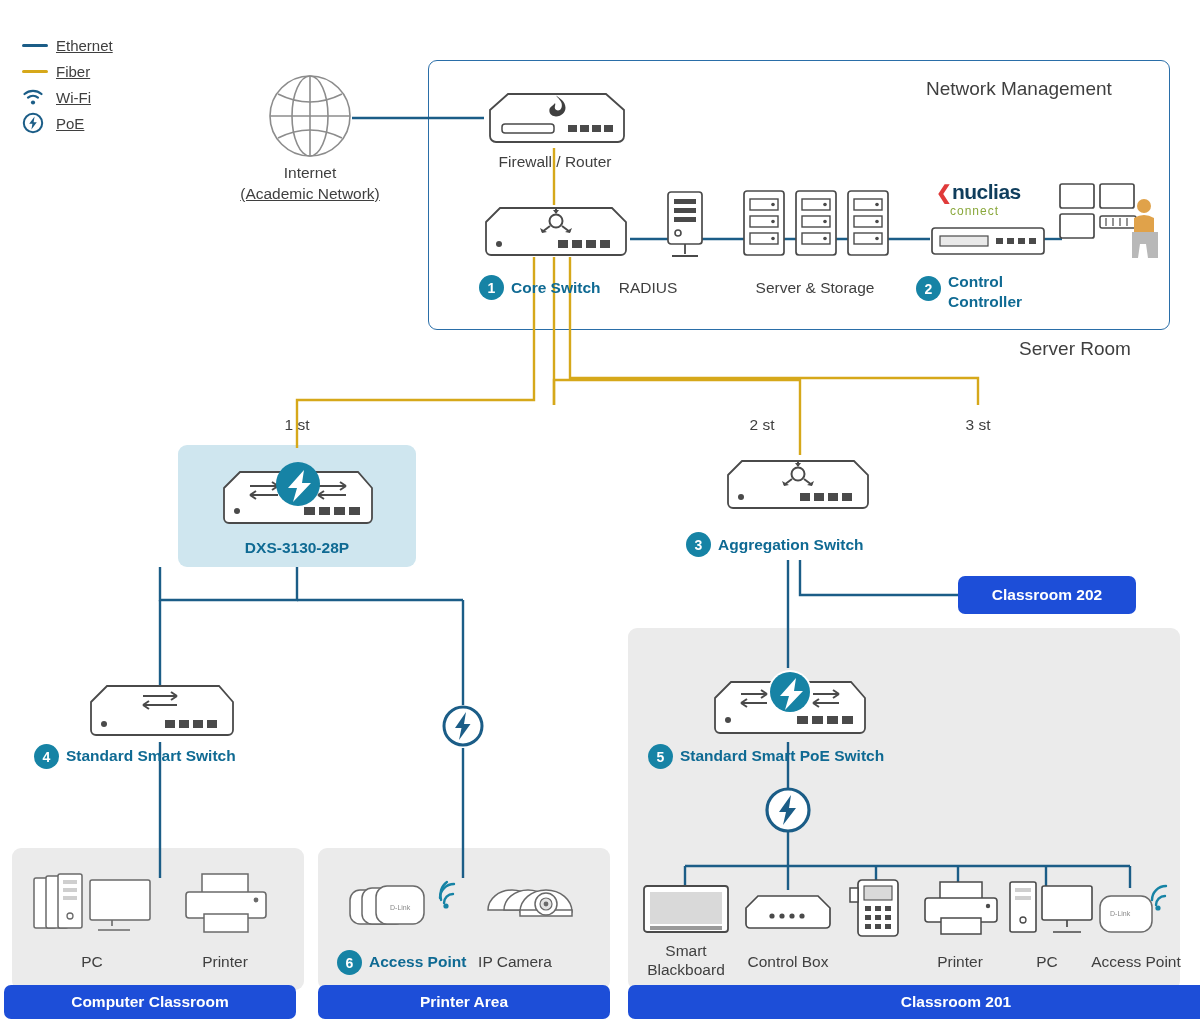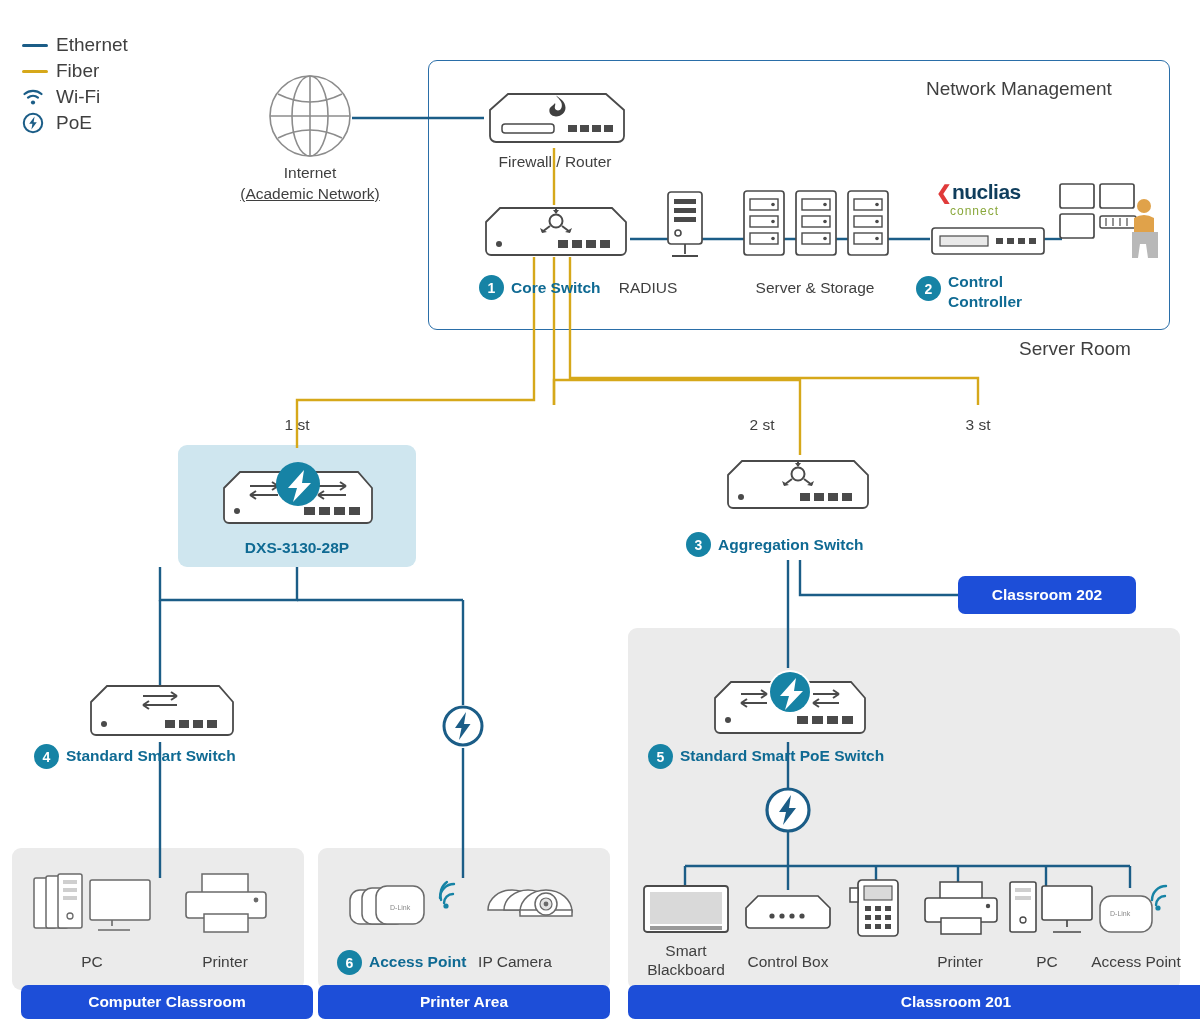--- a/index.html
+++ b/index.html
@@ -8,21 +8,21 @@
     font-family:"Liberation Sans", sans-serif;color:#3f3f3f;overflow:hidden;
   }
   .abs{position:absolute;}
   svg{display:block;}
   #wires{position:absolute;left:0;top:0;width:1200px;height:1034px;pointer-events:none;}
 
   
   .legend{position:absolute;left:22px;top:32px;width:190px;}
   .legend-row{display:flex;align-items:center;height:26px;}
   .legend-key{width:34px;display:flex;align-items:center;justify-content:flex-start;}
-  .legend-label{font-size:19px;color:#3f3f3f;}
+  .legend-label{font-size:15px;color:#3f3f3f;text-decoration:underline;}
   .line-eth{width:26px;height:3px;background:#1b5d87;border-radius:2px;}
   .line-fib{width:26px;height:3px;background:#d6a81a;border-radius:2px;}
 
   
   .cap{position:absolute;text-align:center;font-size:15.5px;color:#3f3f3f;line-height:19px;}
   .cap-blue{color:#0f6a93;font-weight:bold;}
   .title-nm{position:absolute;font-size:19px;color:#3f3f3f;}
 
   
   .zone-outline{position:absolute;border:1.6px solid #2a6ea8;border-radius:9px;}
@@ -405,21 +405,21 @@
 <div class="abs" style="left:180px;top:872px;">
   <svg width="92" height="64" viewBox="0 0 92 64">
     <rect x="22" y="2" width="46" height="20" fill="#ffffff" stroke="#6a6a6a" stroke-width="1.5"></rect>
     <rect x="6" y="20" width="80" height="26" rx="3" fill="#ffffff" stroke="#6a6a6a" stroke-width="1.6"></rect>
     <rect x="24" y="42" width="44" height="18" fill="#ffffff" stroke="#6a6a6a" stroke-width="1.5"></rect>
     <circle cx="76" cy="28" r="2.4" fill="#6a6a6a"></circle>
   </svg>
 </div>
 <div class="cap" style="left:175px;top:952px;width:100px;">Printer</div>
 
-<div class="room-tab" style="left:21px;top:985px;width:292px;height:34px;">
+<div class="room-tab" style="left:4px;top:985px;width:292px;height:34px;">
   <span>Computer Classroom</span>
 </div>
 
 <div class="abs" style="left:348px;top:876px;">
   <svg width="118" height="62" viewBox="0 0 118 62">
     <g fill="#ffffff" stroke="#6a6a6a" stroke-width="1.5">
       <rect x="2" y="14" width="44" height="34" rx="10"></rect>
       <rect x="14" y="12" width="44" height="36" rx="10"></rect>
       <rect x="28" y="10" width="48" height="38" rx="11"></rect>
     </g>

